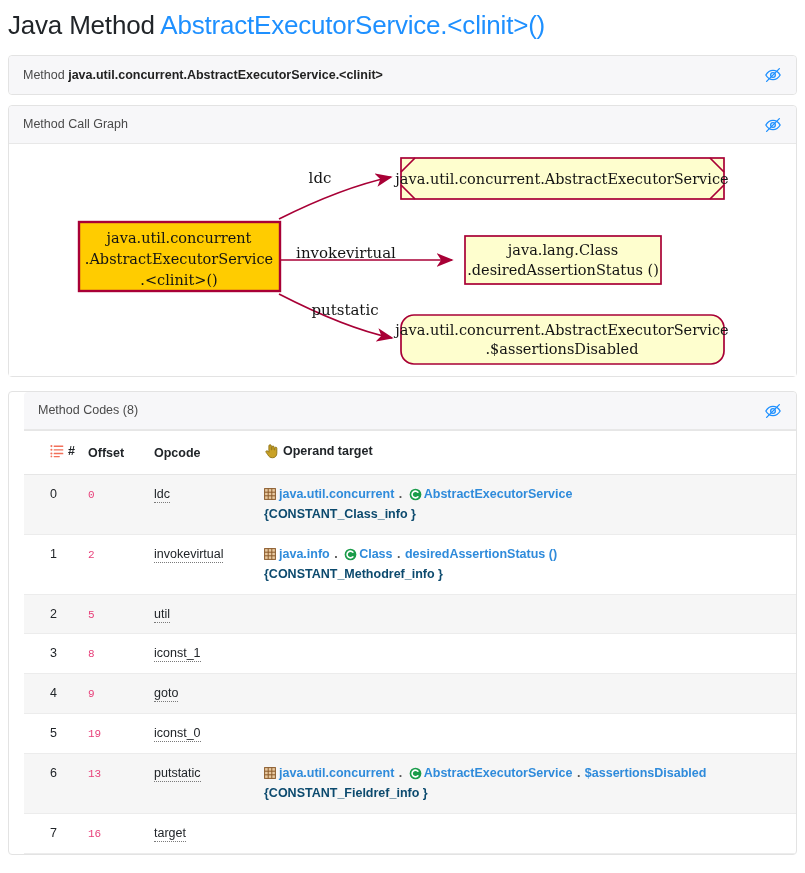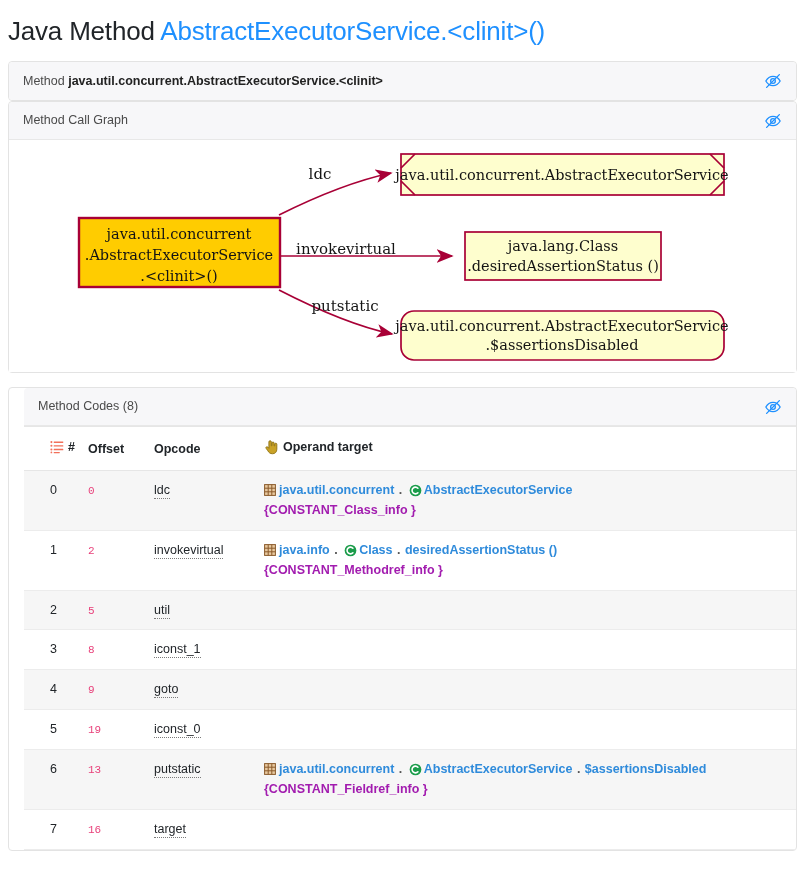--- a/index.html
+++ b/index.html
@@ -9,21 +9,21 @@
     background: #ffffff;
     font-family: "Liberation Sans", sans-serif;
     color: #212529;
   }
   body { width: 805px; min-height: 873px; overflow: hidden; }
 
   
   .page-title {
     font-size: 26px;
     font-weight: 400;
-    padding: 16px 8px 6px 8px;
+    padding: 10px 8px 6px 8px;
     letter-spacing: -0.2px;
     white-space: nowrap;
   }
   .page-title .accent { color: #1e90ff; }
 
   
   .card {
     margin: 4px 8px 0 8px;
     border: 1px solid #e3e3e3;
     border-radius: 4px;
@@ -52,21 +52,21 @@
     flex: 0 0 18px;
     cursor: pointer;
     color: #1e90ff;
   }
   .eye-slash svg { display: block; width: 18px; height: 18px; }
 
   
   .method-bar { margin-top: 8px; }
 
   
-  .graph-card { margin-top: 0; }
+  .graph-card { margin-top: 10px; }
   .graph-wrap {
     position: relative;
     width: 100%;
     height: 232px;
     background: #fff;
     overflow: hidden;
   }
   .graph-wrap svg { display: block; }
 
   
@@ -111,21 +111,21 @@
   }
   .opcode-val {
     color: #212529;
     border-bottom: 1px dotted #7a7a7a;
     padding-bottom: 1px;
     cursor: pointer;
   }
   .tgt-line { white-space: normal; }
   .lnk { color: #2f8bdb; cursor: pointer; }
   .sep { color: #555; padding: 0 1px; }
-  .brace { color: #a21caf; margin-top: 18px; }
+  .brace { color: #0c4a6e; margin-top: 18px; }
 
   
   .list-icon { display: inline-block; vertical-align: -3px; margin-right: 4px; }
   .hand-icon { display: inline-block; vertical-align: -4px; margin-right: 4px; }
   .pkg-icon  { display: inline-block; vertical-align: -2px; margin-right: 3px; }
   .cls-icon  { display: inline-block; vertical-align: -3px; margin: 0 2px 0 2px; }
 </style>
 </head>
 <body>
 

